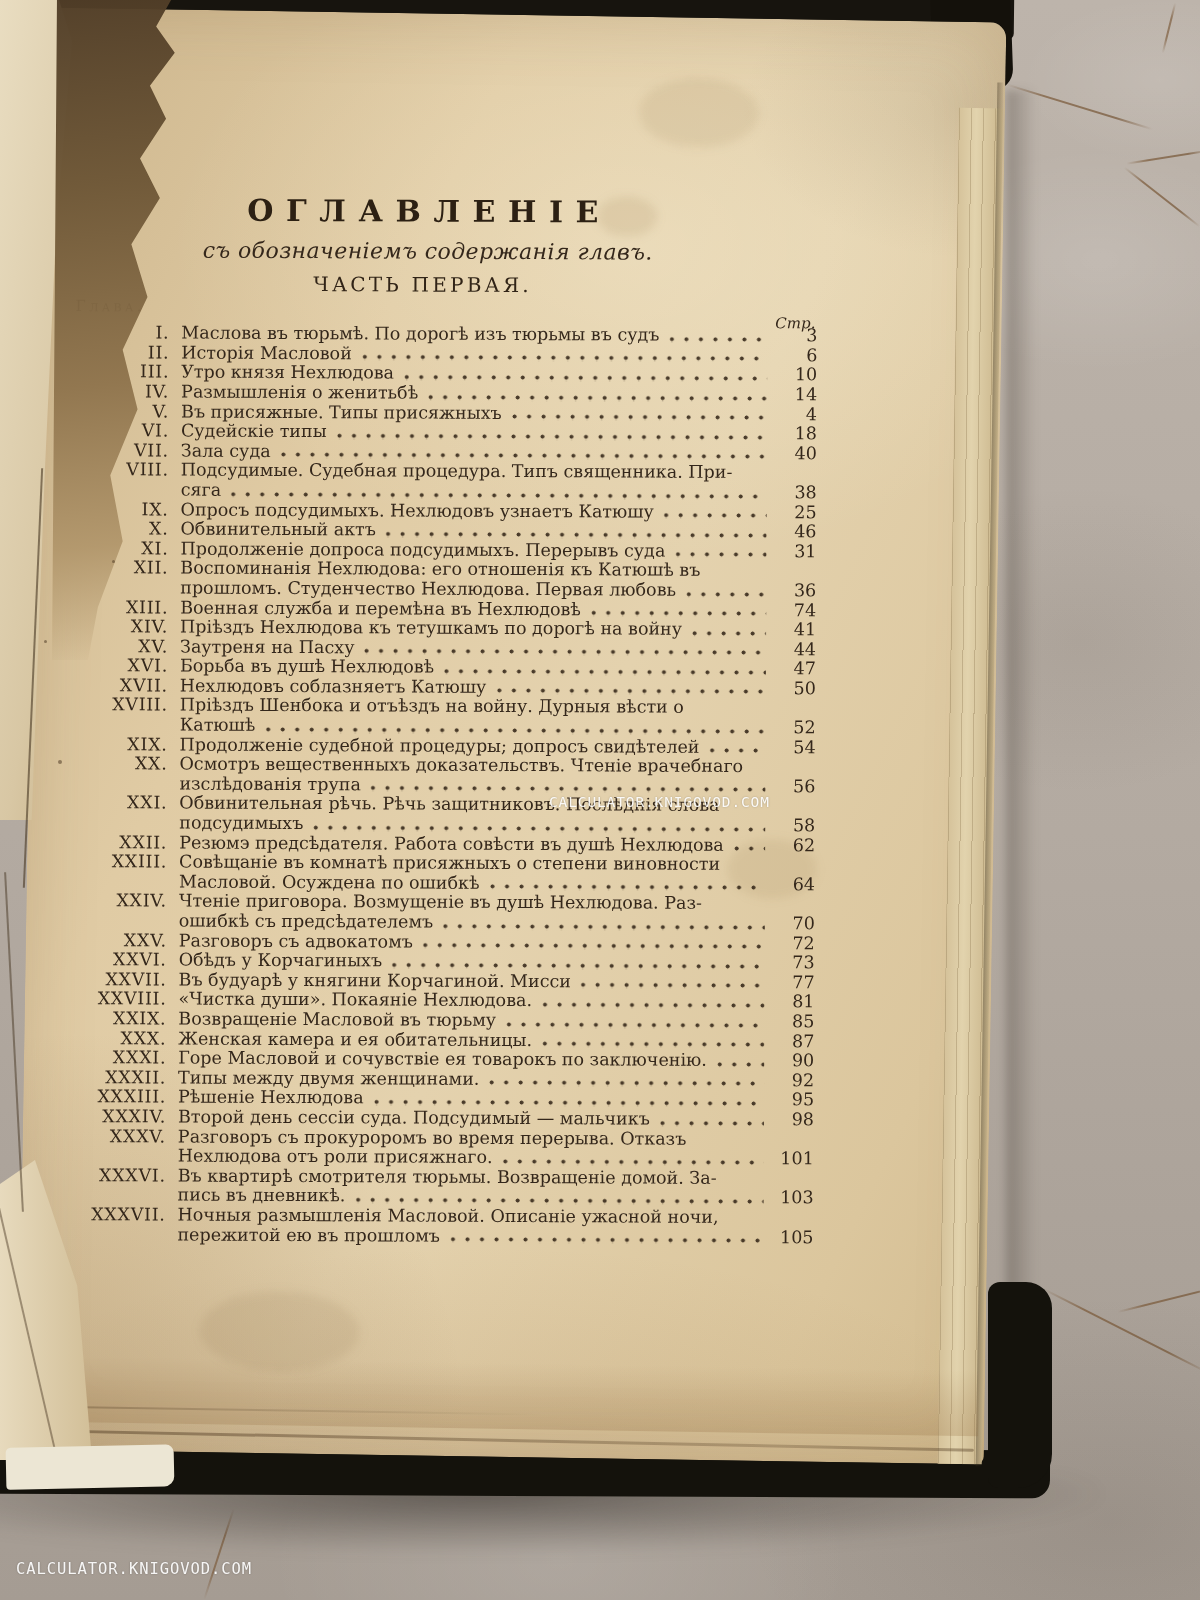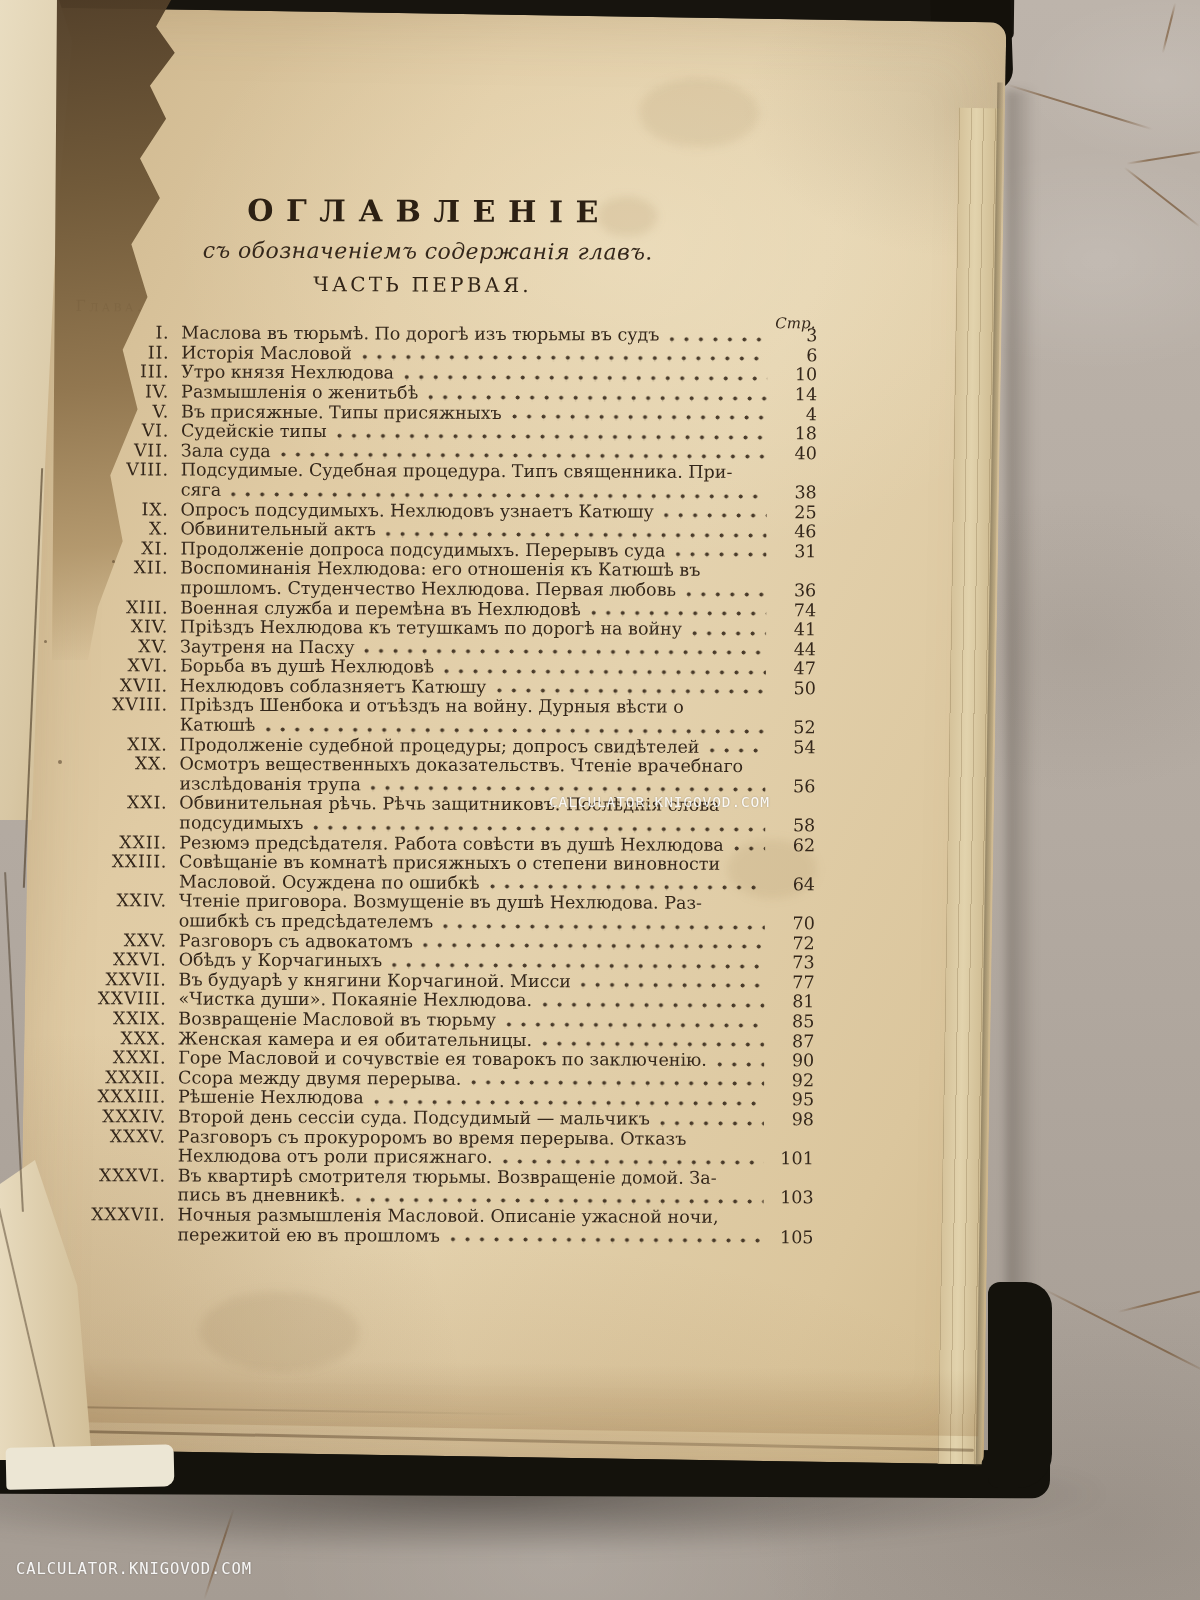--- a/index.html
+++ b/index.html
@@ -414,21 +414,21 @@
         <div class="line">
           <span class="num">XXXI.</span>
           <span class="txt">Горе Масловой и сочувствіе ея товарокъ по заключенію.</span>
           <span class="dots"></span>
           <span class="pg">90</span>
         </div>
       </div>
       <div class="entry">
         <div class="line">
           <span class="num">XXXII.</span>
-          <span class="txt">Ссора между двумя перерыва.</span>
+          <span class="txt">Типы между двумя женщинами.</span>
           <span class="dots"></span>
           <span class="pg">92</span>
         </div>
       </div>
       <div class="entry">
         <div class="line">
           <span class="num">XXXIII.</span>
           <span class="txt">Рѣшеніе Нехлюдова</span>
           <span class="dots"></span>
           <span class="pg">95</span>

